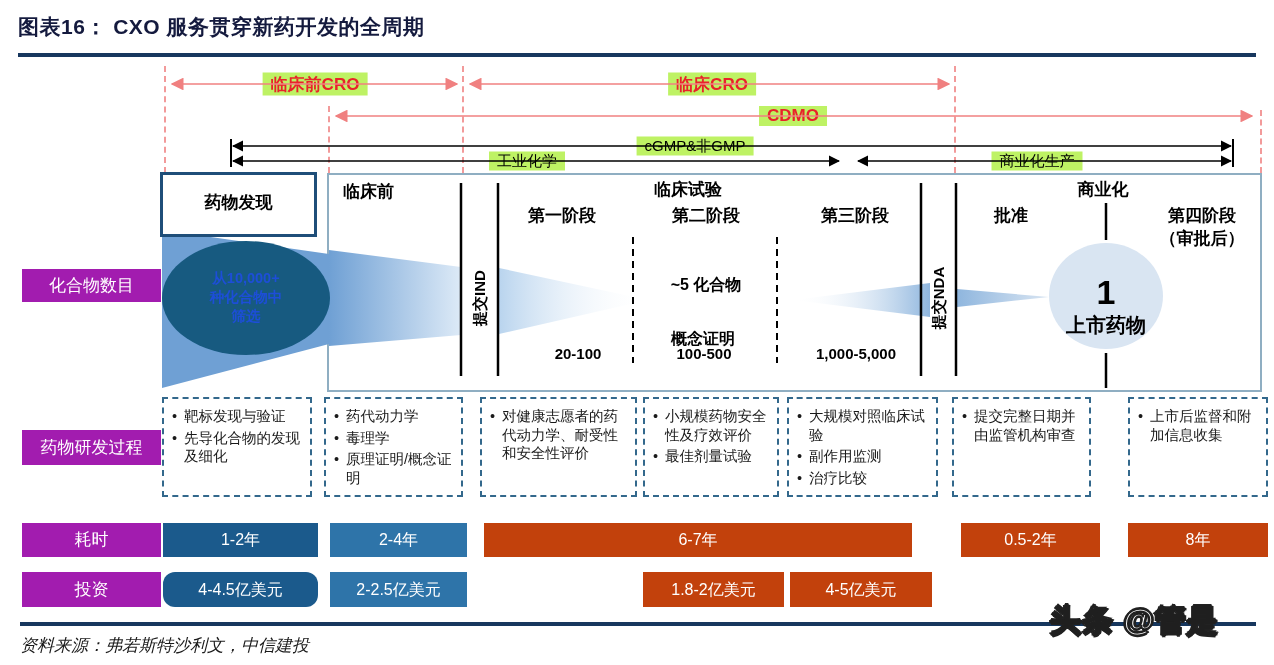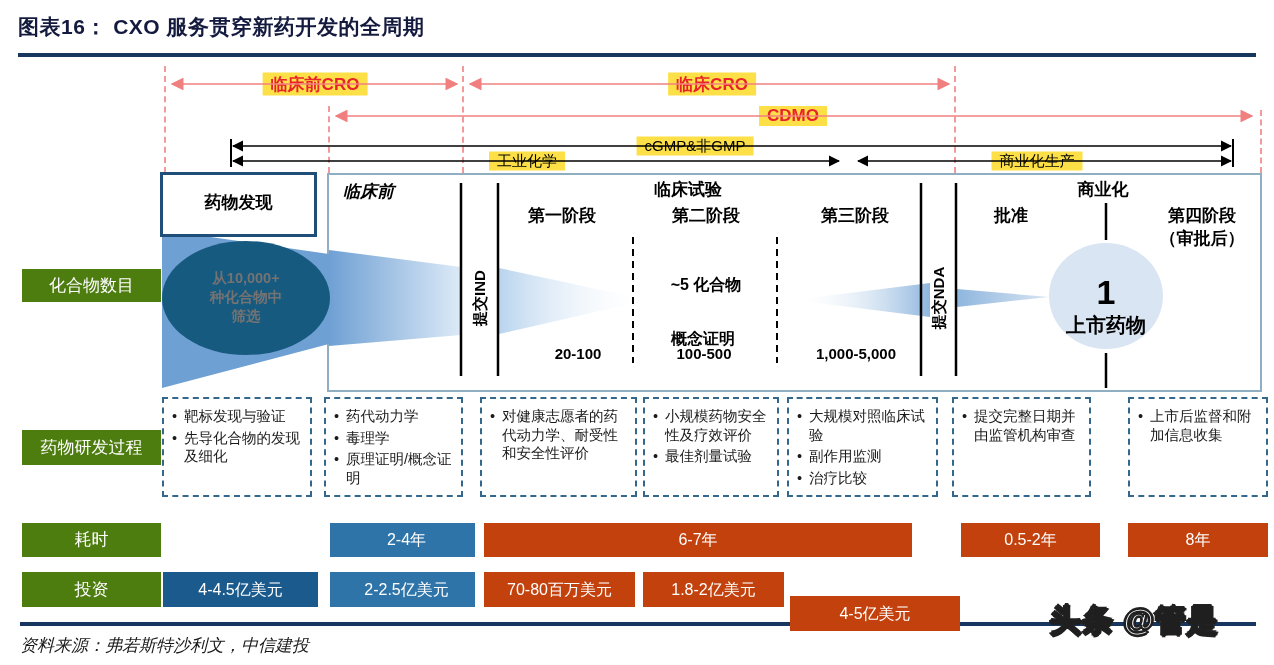--- a/index.html
+++ b/index.html
@@ -5,45 +5,45 @@
   html,body{margin:0;padding:0;background:#fff;}
   #canvas{position:relative;width:1274px;height:665px;background:#fff;overflow:hidden;
           font-family:"Liberation Sans","DejaVu Sans",sans-serif;color:#000;}
   .abs{position:absolute;}
   
   .title{left:18px;top:13px;font-size:21px;font-weight:bold;color:#141A3E;letter-spacing:.5px;}
   .title-rule{left:18px;top:53px;width:1238px;height:4px;background:#17375E;}
   
   .vdash{width:0;border-left:2px dashed #F29A9A;}
   
-  .arrlabel{transform:translate(-50%,-50%);background:#fde047;padding:0 8px;white-space:nowrap;}
+  .arrlabel{transform:translate(-50%,-50%);background:#bef264;padding:0 8px;white-space:nowrap;}
   .red-lab{color:#E8232A;font-weight:bold;font-size:17px;}
   .blk-lab{color:#000;font-size:15px;}
   
   .mainbox{left:327px;top:173px;width:931px;height:215px;border:2px solid #8FAEC2;background:transparent;}
   .discovery-box{left:160px;top:172px;width:151px;height:59px;border:3px solid #1F4E79;background:#fff;
                  text-align:center;line-height:56px;font-size:17px;font-weight:bold;z-index:3;}
   .stage-h{font-size:17px;font-weight:bold;white-space:nowrap;z-index:4;}
   .ctr{transform:translateX(-50%);}
   .numtxt{font-size:15px;font-weight:bold;white-space:nowrap;z-index:4;}
   .rot{transform:translate(-50%,-50%) rotate(-90deg);font-size:15px;font-weight:bold;white-space:nowrap;z-index:4;}
   .ellipse-text{left:246px;top:298px;width:150px;transform:translate(-50%,-50%);text-align:center;
-                color:#737373;font-size:14.5px;font-weight:bold;line-height:1.32;z-index:4;}
+                color:#1d4ed8;font-size:14.5px;font-weight:bold;line-height:1.32;z-index:4;}
   .one-big{left:1106px;top:273px;transform:translateX(-50%);font-size:34px;font-weight:bold;z-index:4;}
   .one-sub{left:1106px;top:312px;transform:translateX(-50%);font-size:20px;font-weight:bold;z-index:4;}
   
-  .graylab{background:#4d7c0f;color:#fff;text-align:center;font-size:17px;z-index:2;}
+  .graylab{background:#a21caf;color:#fff;text-align:center;font-size:17px;z-index:2;}
   
   .pbox{top:397px;height:100px;border:2px dashed #33688C;box-sizing:border-box;padding:8px 6px 0 8px;background:#fff;}
   .pitem{display:flex;gap:7px;font-size:14.5px;line-height:1.28;color:#1a1a1a;margin-bottom:3px;}
   .bullet{flex:0 0 auto;}
   
   .cell{color:#fff;text-align:center;font-size:16px;z-index:2;}
   .dark{background:#1B5A8C;}
-  .medium{background:#2E74A9;padding-left:8px;}
+  .medium{background:#2E74A9;}
   .light{background:#c2410c;}
   
   .foot-rule{left:20px;top:622px;width:1236px;height:4px;background:#17375E;z-index:1;}
   .source{left:20px;top:634px;font-family:"Liberation Serif","DejaVu Serif",serif;
           font-style:italic;font-size:17px;color:#1a1a1a;z-index:2;}
   .watermark{left:1050px;top:600px;font-size:31px;font-weight:bold;color:#fff;letter-spacing:1px;
              -webkit-text-stroke:1.5px #1f1f1f;
              text-shadow:-2px 0 0 #222,2px 0 0 #222,0 -2px 0 #222,0 2px 0 #222;z-index:3;white-space:nowrap;}
   svg.layer{position:absolute;left:0;top:0;z-index:2;pointer-events:none;}
 </style>
@@ -120,21 +120,21 @@
     <line x1="1106" y1="353" x2="1106" y2="388" stroke="#000" stroke-width="2.5"></line>
   </svg>
 
   <div class="abs arrlabel red-lab" style="left:315px;top:84px;">临床前CRO</div>
   <div class="abs arrlabel red-lab" style="left:712px;top:84px;">临床CRO</div>
   <div class="abs arrlabel red-lab" style="left:793px;top:116px;">CDMO</div>
   <div class="abs arrlabel blk-lab" style="left:695px;top:146px;">cGMP&amp;非GMP</div>
   <div class="abs arrlabel blk-lab" style="left:527px;top:161px;">工业化学</div>
   <div class="abs arrlabel blk-lab" style="left:1037px;top:161px;">商业化生产</div>
 
-  <div class="abs stage-h" style="left:343px;top:180px;font-style:italic;">临床前</div>
+  <div class="abs stage-h" style="left:343px;top:180px;">临床前</div>
   <div class="abs stage-h ctr" style="left:688px;top:178px;">临床试验</div>
   <div class="abs stage-h ctr" style="left:562px;top:204px;">第一阶段</div>
   <div class="abs stage-h ctr" style="left:706px;top:204px;">第二阶段</div>
   <div class="abs stage-h ctr" style="left:855px;top:204px;">第三阶段</div>
   <div class="abs stage-h ctr" style="left:1103px;top:178px;">商业化</div>
   <div class="abs stage-h ctr" style="left:1011px;top:204px;">批准</div>
   <div class="abs stage-h ctr" style="left:1202px;top:204px;">第四阶段</div>
   <div class="abs stage-h ctr" style="left:1202px;top:227px;">（审批后）</div>
 
   <div class="abs rot" style="left:480px;top:298px;">提交IND</div>
@@ -218,28 +218,28 @@
         <span>提交完整日期并由监管机构审查</span>
       </div>
   </div>
   <div class="abs pbox" style="left:1128px;width:140px;">
     <div class="pitem">
         <span class="bullet">•</span>
         <span>上市后监督和附加信息收集</span>
       </div>
   </div>
 
+  <div class="abs cell dark" style="left:163px;top:523px;width:155px;height:34px;line-height:34px;">1-2年</div>
   <div class="abs cell medium" style="left:330px;top:523px;width:137px;height:34px;line-height:34px;">2-4年</div>
   <div class="abs cell light" style="left:484px;top:523px;width:428px;height:34px;line-height:34px;">6-7年</div>
   <div class="abs cell light" style="left:961px;top:523px;width:139px;height:34px;line-height:34px;">0.5-2年</div>
   <div class="abs cell light" style="left:1128px;top:523px;width:140px;height:34px;line-height:34px;">8年</div>
 
-  <div class="abs cell dark" style="left:163px;top:572px;width:155px;height:35px;line-height:35px;">4-4.5亿美元</div>
+  <div class="abs cell dark" style="left:163px;top:572px;width:155px;height:35px;line-height:35px;border-radius:12px;">4-4.5亿美元</div>
   <div class="abs cell medium" style="left:330px;top:572px;width:137px;height:35px;line-height:35px;">2-2.5亿美元</div>
-  <div class="abs cell light" style="left:484px;top:572px;width:151px;height:35px;line-height:35px;">70-80百万美元</div>
   <div class="abs cell light" style="left:643px;top:572px;width:141px;height:35px;line-height:35px;">1.8-2亿美元</div>
-  <div class="abs cell light" style="left:790px;top:596px;width:170px;height:35px;line-height:35px;">4-5亿美元</div>
+  <div class="abs cell light" style="left:790px;top:572px;width:142px;height:35px;line-height:35px;">4-5亿美元</div>
 
   <div class="abs foot-rule"></div>
   <div class="abs source">资料来源：弗若斯特沙利文，中信建投</div>
   <div class="abs watermark">头条 @管是</div>
 
 </div>
 
 </body></html>

